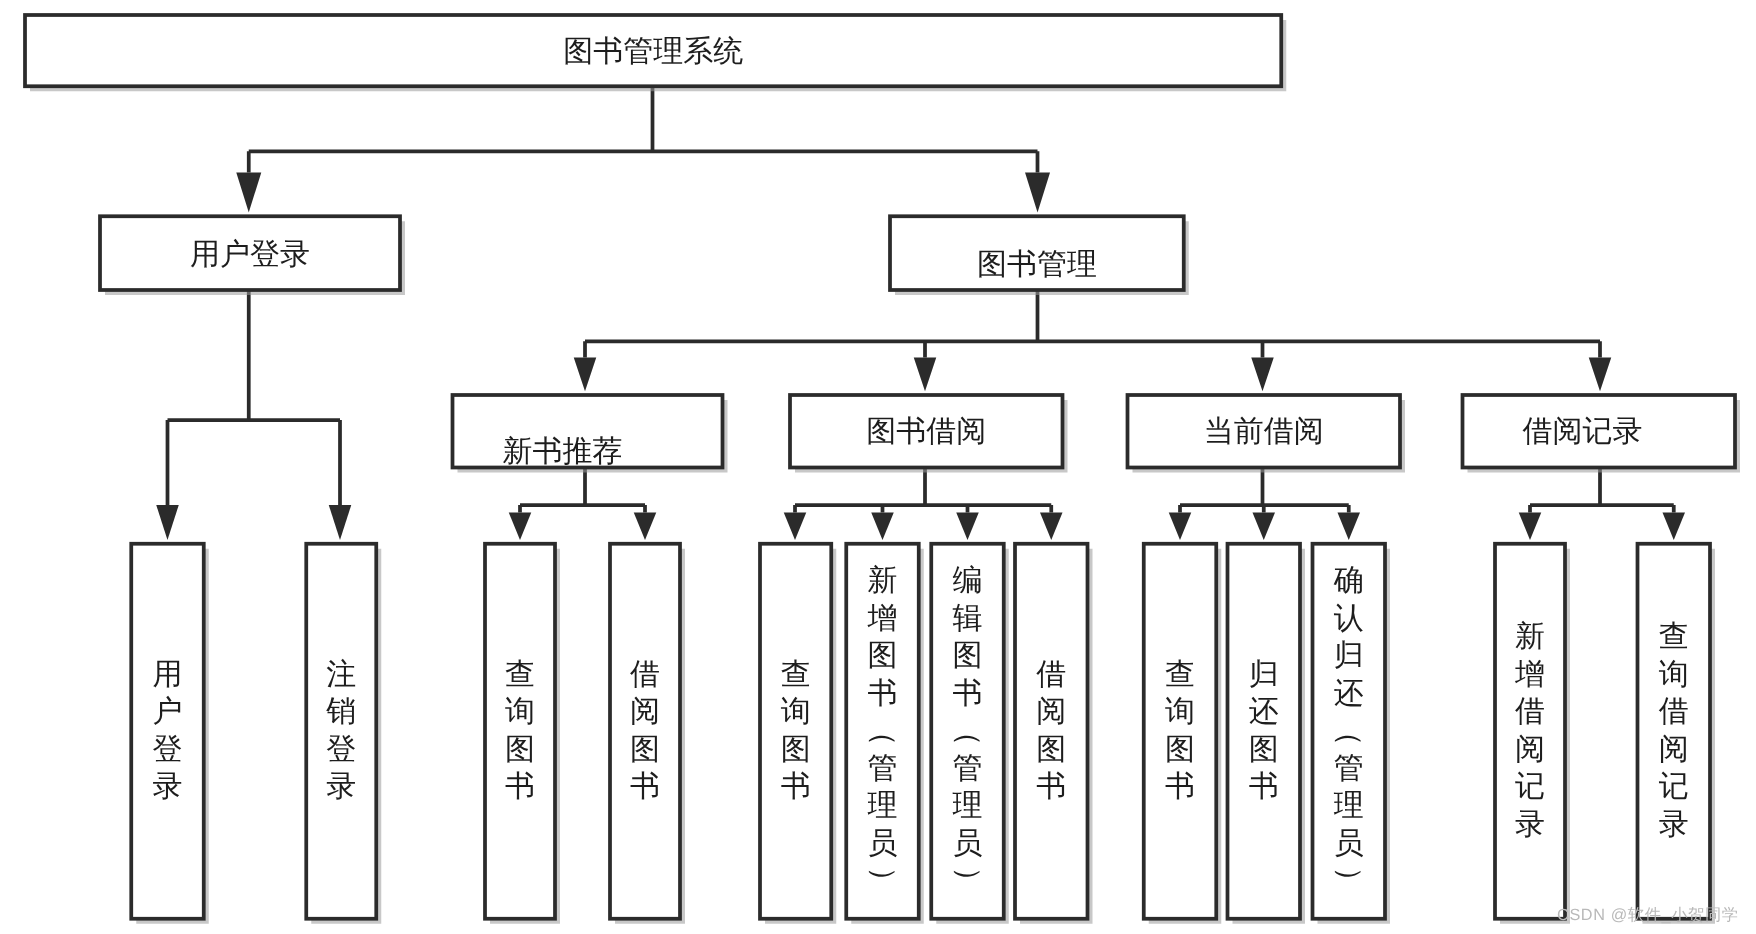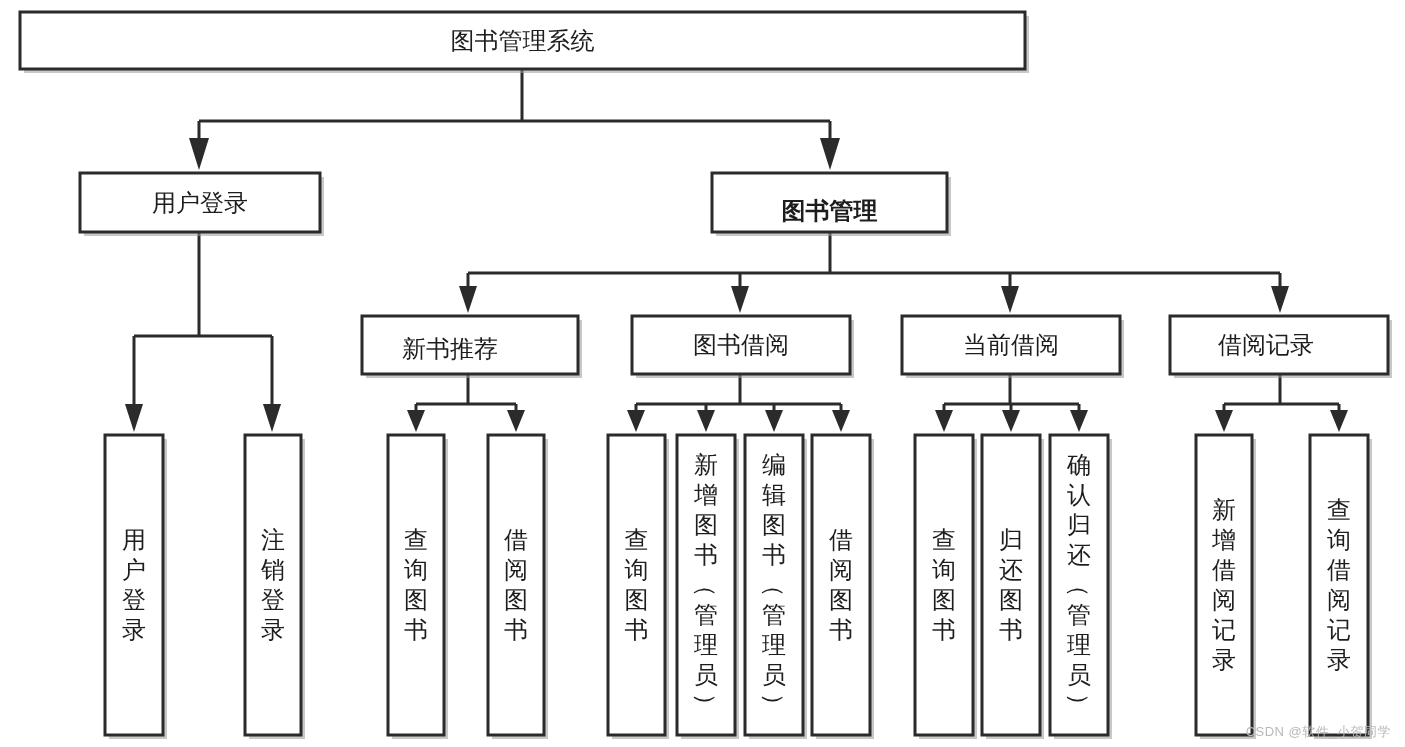--- a/index.html
+++ b/index.html
@@ -249,23 +249,23 @@
     </g>
     <g>
       <rect class="node-shadow" x="1314" y="439" width="58" height="300"></rect>
       <rect class="node-box" x="1310" y="435" width="58" height="300"></rect>
     </g>
   </svg>
 
   <div class="horiz-text-wrap" style="left:20px; top:12px; width:1005px; height:57px;">图书管理系统</div>
 
   <div class="horiz-text-wrap" style="left:80px; top:173px; width:240px; height:59px;">用户登录</div>
-  <div class="horiz-text-wrap" style="left:712px; top:173px; width:235px; height:75px;font-weight:bold;">图书管理</div>
-
-  <div class="horiz-text-wrap" style="left:362px; top:320px; width:176px; height:58px;">新书推荐</div>
+  <div class="horiz-text-wrap" style="left:712px; top:173px; width:235px; height:75px;">图书管理</div>
+
+  <div class="horiz-text-wrap" style="left:362px; top:332px; width:176px; height:58px;">新书推荐</div>
   <div class="horiz-text-wrap" style="left:632px; top:316px; width:218px; height:58px;">图书借阅</div>
   <div class="horiz-text-wrap" style="left:902px; top:316px; width:218px; height:58px;">当前借阅</div>
   <div class="horiz-text-wrap" style="left:1170px; top:316px; width:192px; height:58px;">借阅记录</div>
 
   <div id="vertical-labels">
       <div class="vert-text-wrap" style="left: 105px; top: 525px; width: 58px; height: 120px;">
         <div class="vert-char">用</div>
         <div class="vert-char">户</div>
         <div class="vert-char">登</div>
         <div class="vert-char">录</div>

